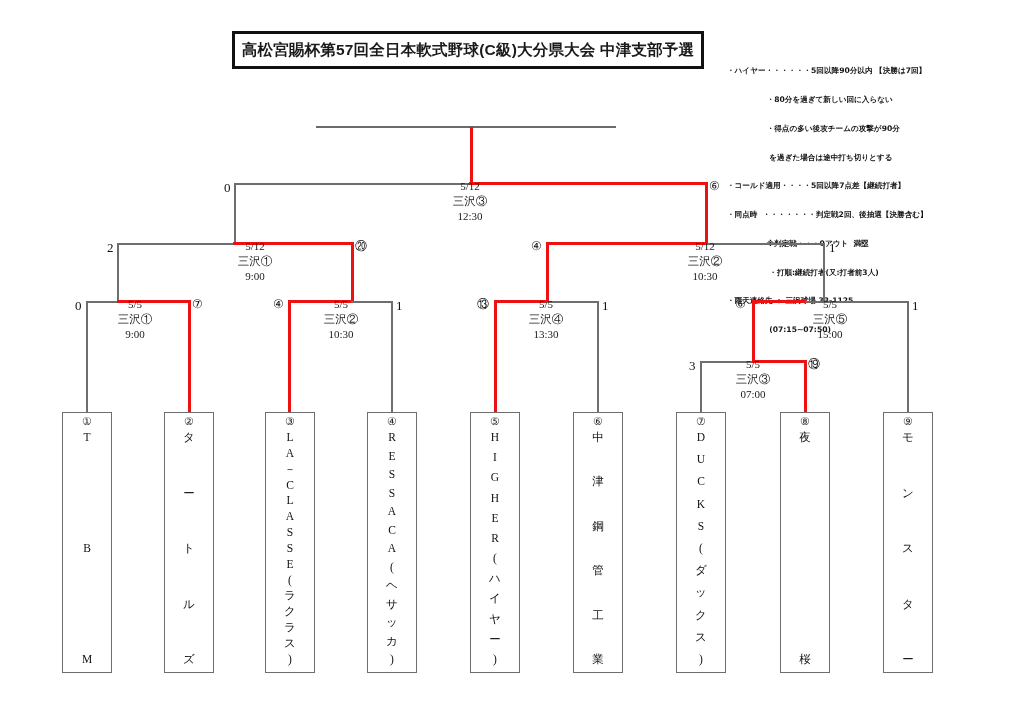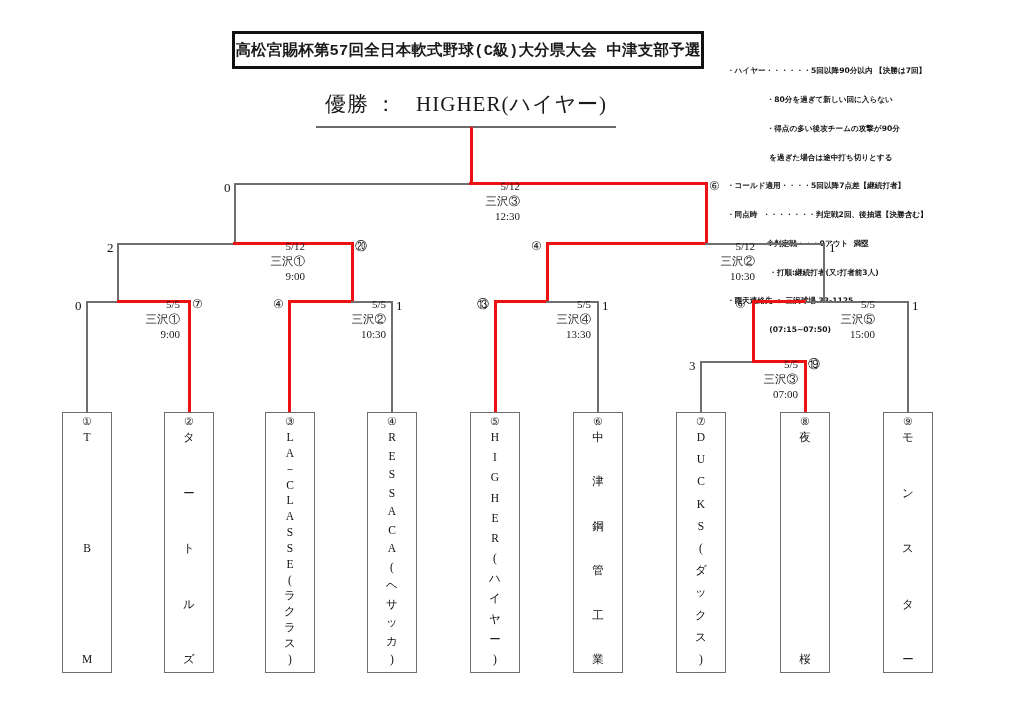--- a/index.html
+++ b/index.html
@@ -10,21 +10,21 @@
   }
   #stage{position:absolute;left:0;top:0;width:1024px;height:724px;}
 
   
   .title-box{
     position:absolute;left:232px;top:31px;width:466px;height:32px;
     border:3px solid #111;background:#fff;
     display:flex;align-items:center;justify-content:center;
   }
   .title-box .tt{
-    font-family:Liberation Mono, monospace;
+    font-family:Liberation Sans, sans-serif;
     font-weight:bold;font-size:15.5px;letter-spacing:.2px;white-space:nowrap;
   }
 
   
   .rules{
     position:absolute;left:727px;top:47px;width:290px;
     font-family:"DejaVu Sans","Liberation Sans",sans-serif;
     font-size:7.6px;line-height:9.6px;font-weight:bold;color:#141414;
     white-space:pre;
   }
@@ -42,21 +42,21 @@
   
   .ln{position:absolute;background:#6e6e6e;}
   .ln.red{background:#ee1111;}
   .hl{height:1.6px;}
   .vl{width:1.6px;}
   .hl.red{height:2.6px;}
   .vl.red{width:2.6px;}
 
   
   .match{
-    position:absolute;text-align:right;line-height:15px;font-size:11px;
+    position:absolute;text-align:center;line-height:15px;font-size:11px;
     white-space:nowrap;color:#1a1a1a;
   }
   .match .ln1,.match .ln2,.match .ln3{display:block;}
   .match .ln2{font-size:11.5px;}
 
   
   .score{
     position:absolute;font-size:13px;line-height:13px;white-space:nowrap;color:#111;
   }
   .score.circled{font-size:12px;}
@@ -94,25 +94,20 @@
     <div>               ・得点の多い後攻チームの攻撃が90分</div>
     <div>                を過ぎた場合は途中打ち切りとする</div>
     <div>・コールド適用・・・・5回以降7点差【継続打者】</div>
     <div>・同点時  ・・・・・・・判定戦2回、後抽選【決勝含む】</div>
     <div>               ※判定戦・・・0アウト  満塁</div>
     <div>                ・打順:継続打者(又:打者前3人)</div>
     <div>・雨天連絡先 ： 三沢球場 33-1125</div>
     <div>                (07:15~07:50)</div>
   </div>
 
-  <div class="champion">
-    <span>優勝 ：</span>
-    &nbsp;
-    <span>HIGHER(ハイヤー)</span>
-  </div>
   <div class="champ-rule"></div>
 
   <div class="ln vl red" style="left:470px;top:127px;height:56px;"></div>
 
   <div class="ln hl" style="left:234px;top:183px;width:236px;"></div>
   <div class="ln hl red" style="left:469px;top:182px;width:238px;"></div>
 
   <div class="ln vl" style="left:234px;top:183px;height:60px;"></div>
 
   <div class="ln vl red" style="left:705px;top:182px;height:61px;"></div>

